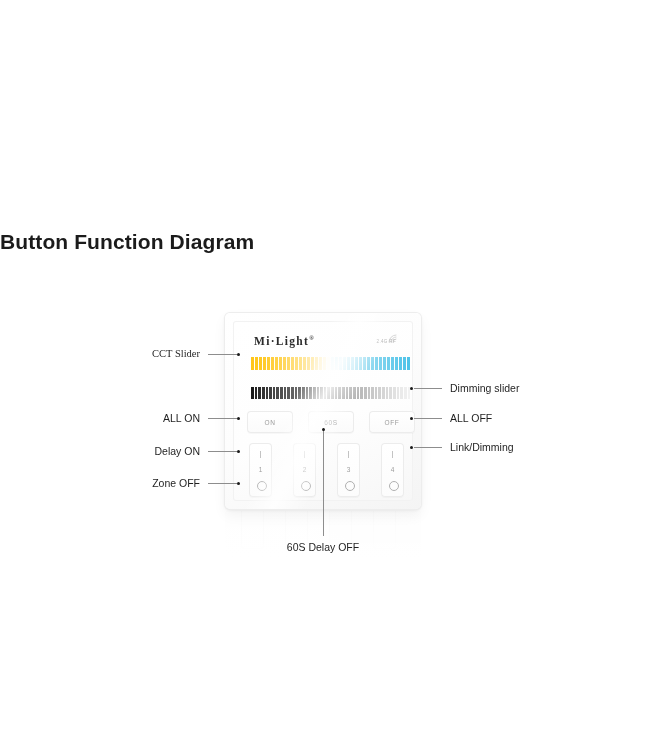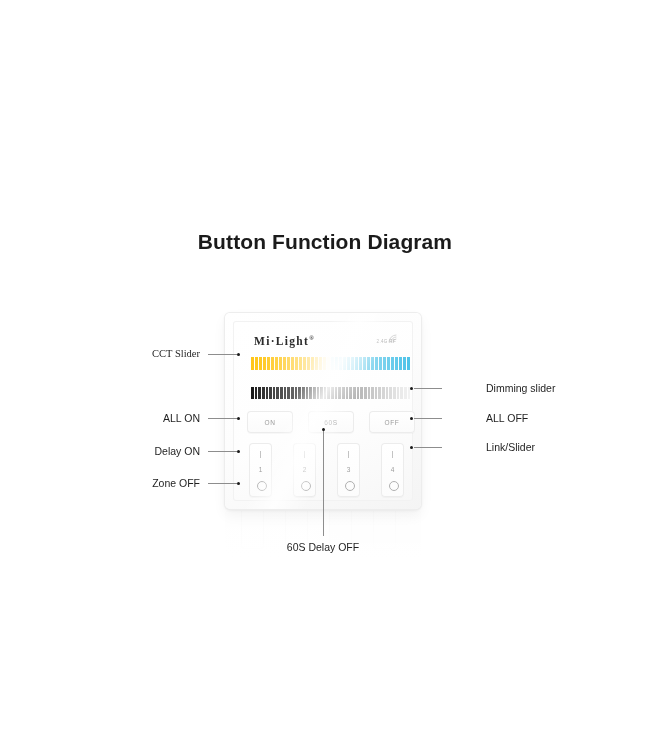--- a/index.html
+++ b/index.html
@@ -21,21 +21,21 @@
     width: 650px;
     height: 750px;
   }
 
   
   .page-title {
     position: absolute;
     left: 0;
     top: 230px;
     width: 650px;
-    text-align: center;
+    text-align: left;
     font-size: 21px;
     font-weight: bold;
     color: #1b1b1b;
     letter-spacing: 0.1px;
   }
 
   
   .panel {
     position: absolute;
     left: 225px;
@@ -239,21 +239,21 @@
 
   
   .callout {
     position: absolute;
     font-size: 10.5px;
     color: #1f1f1f;
     white-space: nowrap;
     line-height: 1;
   }
   .callout.left  { text-align: right; }
-  .callout.right { text-align: left; margin-left: 36px; }
+  .callout.right { text-align: left; }
 
   .leader {
     position: absolute;
     height: 1px;
     background: #8d8d8d;
   }
   .leader-v {
     position: absolute;
     width: 1px;
     background: #8d8d8d;
@@ -437,21 +437,21 @@
       <div class="dot" style="left: 237px; top: 450px;"></div>
       <div class="callout left" style="right: 450px; top: 478px;">Zone OFF</div>
       <div class="leader" style="left: 208px; top: 483px; width: 29px;"></div>
       <div class="dot" style="left: 237px; top: 482px;"></div>
       <div class="callout right" style="left: 450px; top: 383px;">Dimming slider</div>
       <div class="leader" style="left: 414px; top: 388px; width: 28px;"></div>
       <div class="dot" style="left: 410px; top: 387px;"></div>
       <div class="callout right" style="left: 450px; top: 413px;">ALL OFF</div>
       <div class="leader" style="left: 414px; top: 418px; width: 28px;"></div>
       <div class="dot" style="left: 410px; top: 417px;"></div>
-      <div class="callout right" style="left: 450px; top: 442px;">Link/Slider</div>
+      <div class="callout right" style="left: 450px; top: 442px;">Link/Dimming</div>
       <div class="leader" style="left: 414px; top: 447px; width: 28px;"></div>
       <div class="dot" style="left: 410px; top: 446px;"></div>
       <div class="leader-v" style="left: 323px; top: 428px; height: 108px;"></div>
       <div class="dot" style="left: 322px; top: 428px;"></div>
       <div class="callout" style="left: 0px; width: 650px; text-align: center; top: 542px; transform: translateX(-2px);">60S Delay OFF</div>
     </div>
 
 </div>
 
 </body></html>

